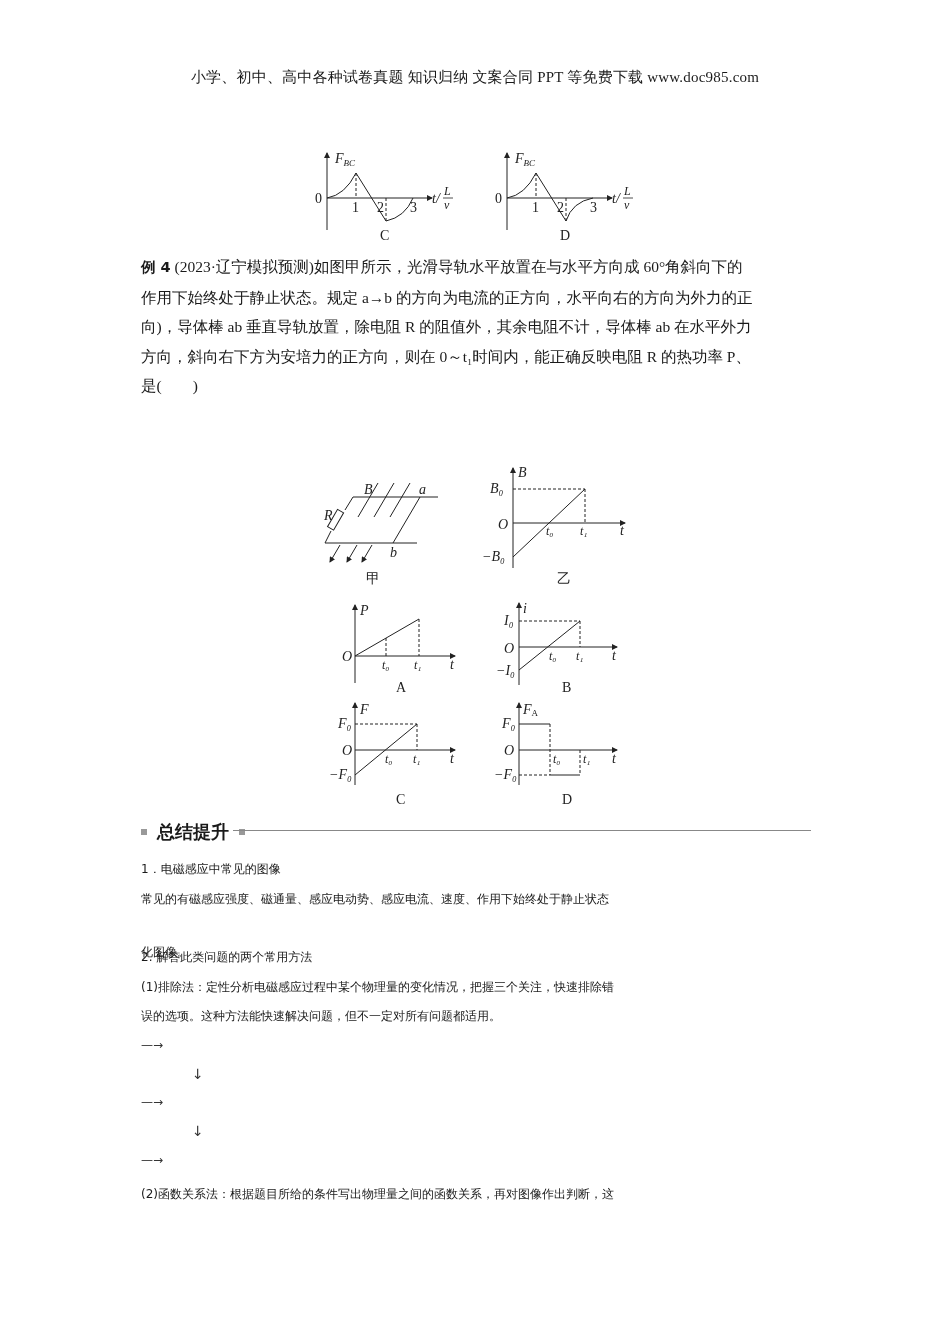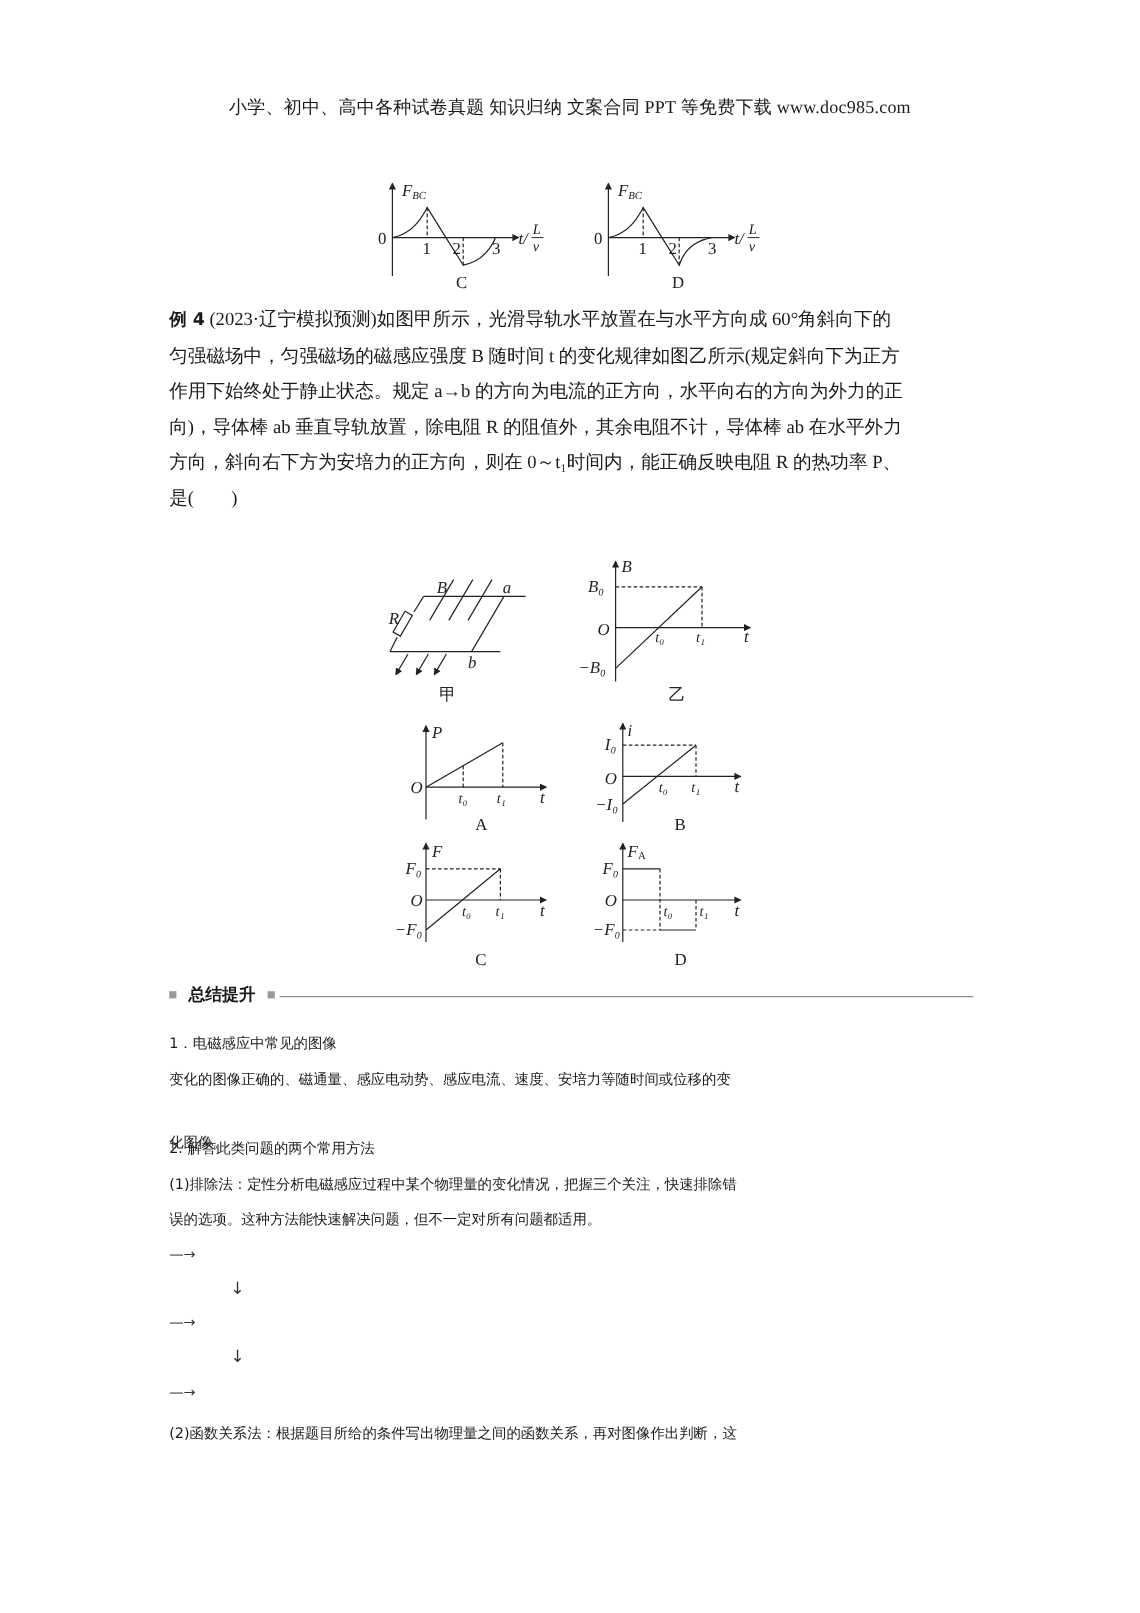--- a/index.html
+++ b/index.html
@@ -1,27 +1,27 @@
 <!DOCTYPE html>
 <html><head>
 <meta charset="utf-8">
 <style>
   html, body { margin: 0; padding: 0; background: #ffffff; }
   body { width: 950px; height: 1344px; position: relative; overflow: hidden;
          font-family: "Liberation Serif", "DejaVu Serif", serif; color: #1a1a1a; }
   .abs { position: absolute; }
-  .header { left: 0; width: 950px; top: 80px; text-align: center; font-size: 15px; letter-spacing: 0.2px; }
+  .header { left: 0; width: 950px; top: 68px; text-align: center; font-size: 15px; letter-spacing: 0.2px; }
   .para { left: 141px; width: 670px; font-size: 15.5px; line-height: 29.5px; text-align: justify; }
   .bold { font-weight: bold; }
   .sans { font-family: "DejaVu Sans", "Liberation Sans", sans-serif; }
   svg text { font-family: "Liberation Serif", "DejaVu Serif", serif; fill: #222; }
   .lbl { font-size: 14px; }
   .summary { left: 141px; top: 820px; width: 670px; height: 22px; }
   .summary .sq { display: inline-block; width: 6px; height: 6px; background: #999; vertical-align: middle; }
-  .summary .title { font-family: "DejaVu Sans", sans-serif; font-weight: bold; font-size: 14px; margin: 0 6px; vertical-align: middle; }
+  .summary .title { font-family: "DejaVu Sans", sans-serif; font-weight: bold; font-size: 18px; margin: 0 6px; vertical-align: middle; }
   .summary .rule { position: absolute; left: 92px; right: 0; top: 10px; height: 1px; background: #888; }
   .sline { left: 141px; width: 670px; font-family: "DejaVu Sans", "Liberation Sans", sans-serif; font-size: 12px; line-height: 29px; }
   .arrow-row { font-family: "DejaVu Sans", sans-serif; font-size: 12px; color: #333; }
 </style>
 </head>
 <body>
 
 <div class="abs header">小学、初中、高中各种试卷真题  知识归纳  文案合同  PPT 等免费下载      www.doc985.com</div>
 
 <svg class="abs" style="left:310px;top:145px" width="340" height="100">
@@ -66,21 +66,20 @@
     <text x="134" y="64" font-size="12" font-style="italic">v</text>
     <text x="70" y="95" class="lbl">D</text>
   </g>
 </svg>
 
 <div class="abs para" style="top:252px">
   <div>
     <span class="bold sans" style="font-size:14.5px">例 4</span>
     <span style="">(2023·辽宁模拟预测)</span><span>如图甲所示，光滑导轨水平放置在与水平方向成 60°角斜向下的</span>
   </div>
-  <div>匀强磁场中，匀强磁场的磁感应强度 B 随时间 t 的变化规律如图乙所示(规定斜向下为正方</div>
   <div>作用下始终处于静止状态。规定 a→b 的方向为电流的正方向，水平向右的方向为外力的正</div>
   <div>向)，导体棒 ab 垂直导轨放置，除电阻 R 的阻值外，其余电阻不计，导体棒 ab 在水平外力</div>
   <div>方向，斜向右下方为安培力的正方向，则在 0～t₁时间内，能正确反映电阻 R 的热功率 P、</div>
   <div>是(　　)</div>
 </div>
 
 <svg class="abs" style="left:310px;top:465px" width="330" height="345">
   <defs>
     <marker id="ah2" markerWidth="6" markerHeight="6" refX="5" refY="3" orient="auto">
       <path d="M0,0 L6,3 L0,6 z" fill="#222"></path>
@@ -189,21 +188,21 @@
 </svg>
 
 <div class="abs summary">
   <span class="sq"></span>
   <span class="title">总结提升</span>
   <span class="sq"></span>
   <div class="rule"></div>
 </div>
 
 <div class="abs sline" style="top:855px">1．电磁感应中常见的图像</div>
-<div class="abs sline" style="top:885px">变化的图像正确的、磁通量、感应电动势、感应电流、速度、安培力等随时间或位移的变</div>
+<div class="abs sline" style="top:885px">常见的有磁感应强度、磁通量、感应电动势、感应电流、速度、作用下始终处于静止状态</div>
 <div class="abs sline" style="top:938px">化图像。</div>
 <div class="abs sline" style="top:943px">2.  解答此类问题的两个常用方法</div>
 <div class="abs sline" style="top:973px">(1)排除法：定性分析电磁感应过程中某个物理量的变化情况，把握三个关注，快速排除错</div>
 <div class="abs sline" style="top:1002px">误的选项。这种方法能快速解决问题，但不一定对所有问题都适用。</div>
 
 <div class="abs arrow-row" style="left:141px;top:1038px">—→</div>
 <div class="abs arrow-row" style="left:192px;top:1066px;font-size:14px">↓</div>
 <div class="abs arrow-row" style="left:141px;top:1095px">—→</div>
 <div class="abs arrow-row" style="left:192px;top:1123px;font-size:14px">↓</div>
 <div class="abs arrow-row" style="left:141px;top:1153px">—→</div>

